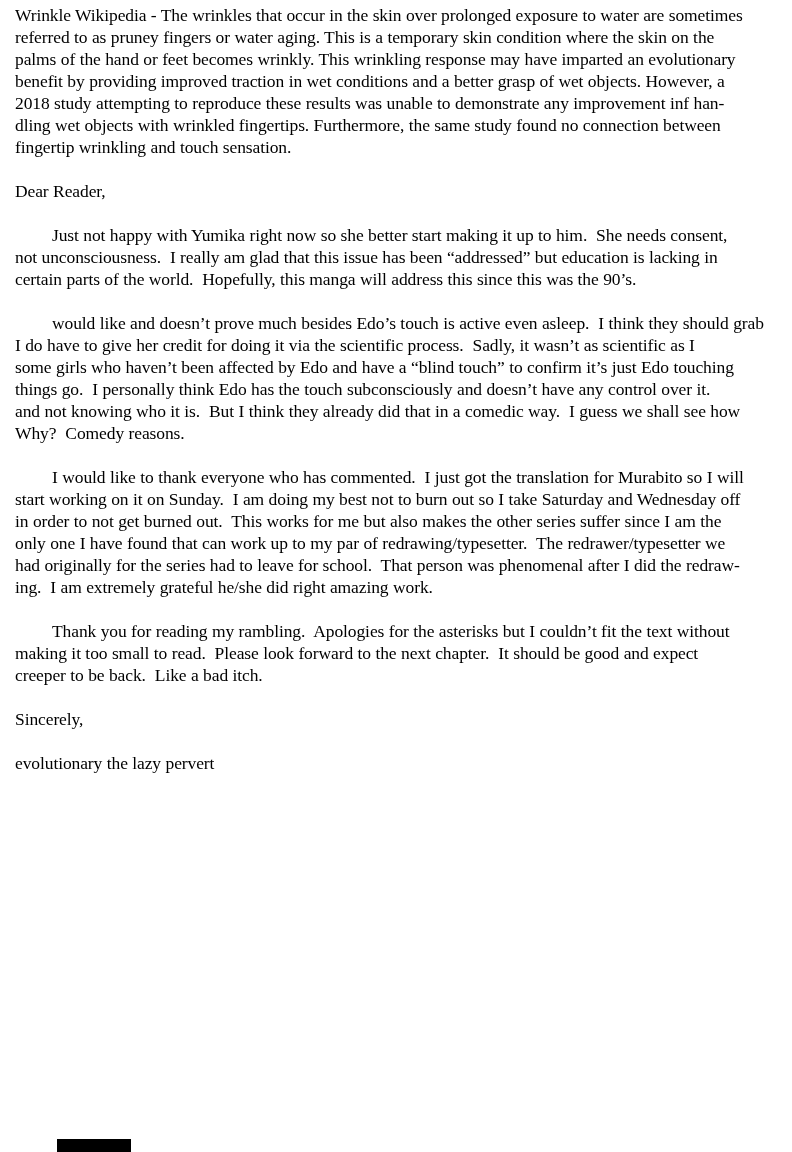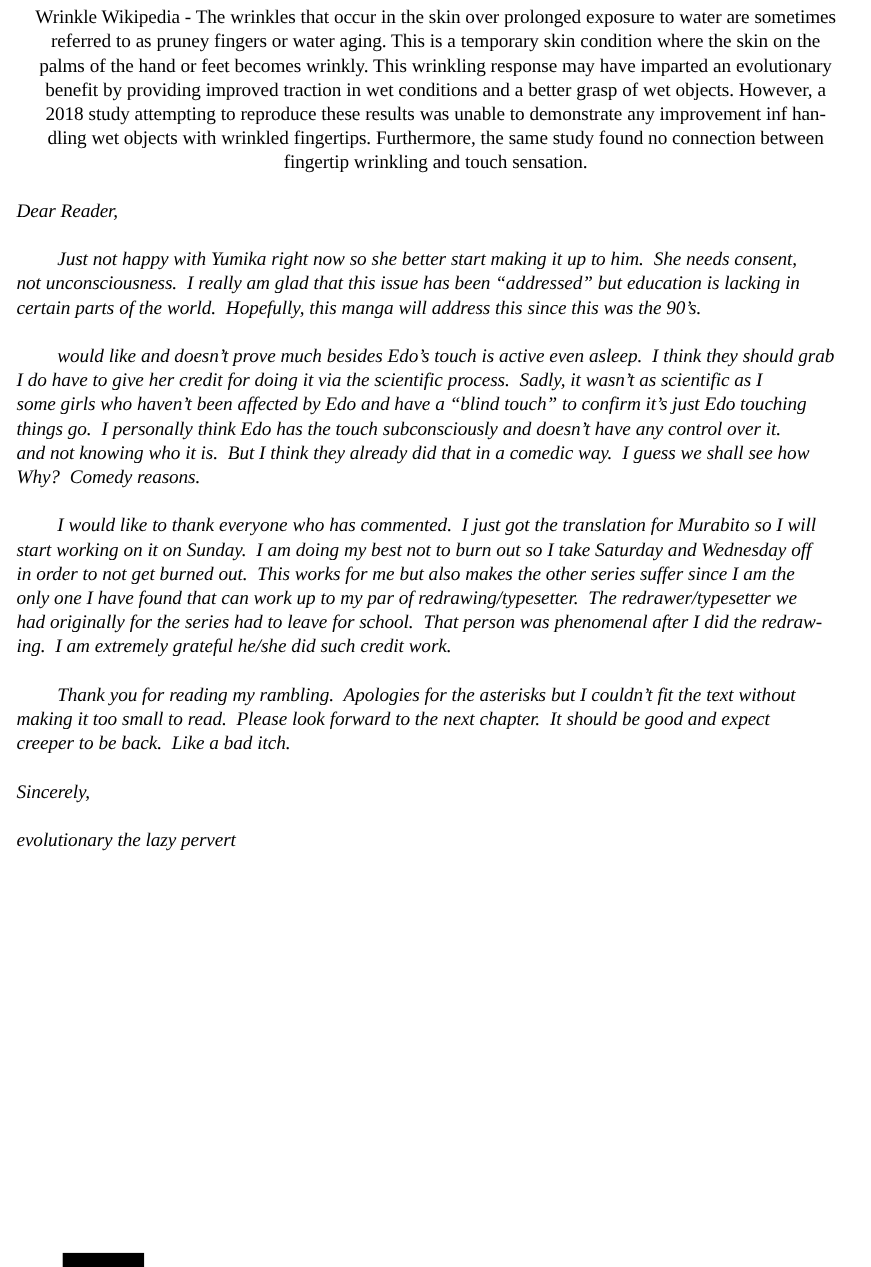--- a/index.html
+++ b/index.html
@@ -25,28 +25,26 @@
   .para {
     margin: 0;
     padding: 0;
     font-size: 17.5px;
     line-height: 22px;
     letter-spacing: -0.1px;
     word-spacing: 0.2px;
   }
   .para + .para {
     margin-top: 22px;
-    font-style: italic;
   }
   .line {
     display: block;
     white-space: pre;
   }
   .para.center .line {
-    text-align: center;
   }
   .para.indent .line:first-child {
     padding-left: 37px;
   }
   .artifact {
     position: absolute;
     left: 57px;
     top: 1139px;
     width: 74px;
     height: 13px;
@@ -82,21 +80,21 @@
         <span class="line">things go.  I personally think Edo has the touch subconsciously and doesn’t have any control over it.</span>
         <span class="line">and not knowing who it is.  But I think they already did that in a comedic way.  I guess we shall see how</span>
         <span class="line">Why?  Comedy reasons.</span>
       </p>
       <p class="para indent">
         <span class="line">I would like to thank everyone who has commented.  I just got the translation for Murabito so I will</span>
         <span class="line">start working on it on Sunday.  I am doing my best not to burn out so I take Saturday and Wednesday off</span>
         <span class="line">in order to not get burned out.  This works for me but also makes the other series suffer since I am the</span>
         <span class="line">only one I have found that can work up to my par of redrawing/typesetter.  The redrawer/typesetter we</span>
         <span class="line">had originally for the series had to leave for school.  That person was phenomenal after I did the redraw-</span>
-        <span class="line">ing.  I am extremely grateful he/she did such credit work.</span>
+        <span class="line">ing.  I am extremely grateful he/she did right amazing work.</span>
       </p>
       <p class="para indent">
         <span class="line">Thank you for reading my rambling.  Apologies for the asterisks but I couldn’t fit the text without</span>
         <span class="line">making it too small to read.  Please look forward to the next chapter.  It should be good and expect</span>
         <span class="line">creeper to be back.  Like a bad itch.</span>
       </p>
       <p class="para">
         <span class="line">Sincerely,</span>
       </p>
       <p class="para">

